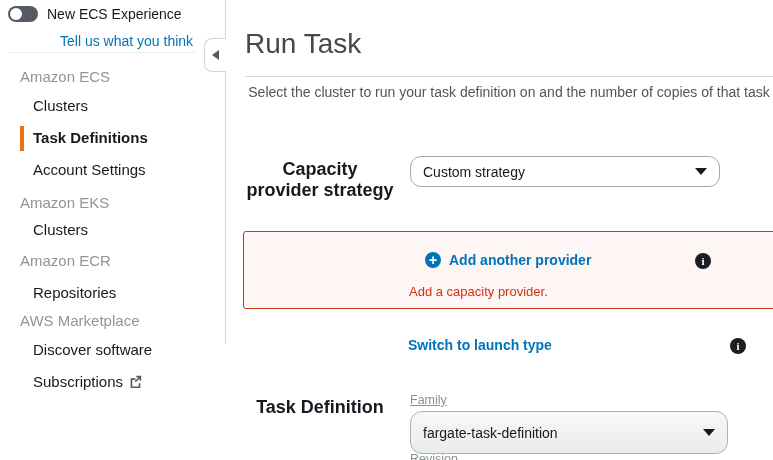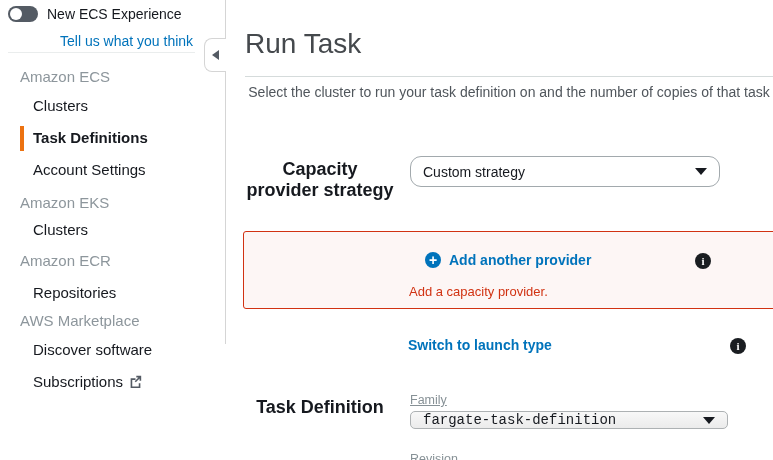--- a/index.html
+++ b/index.html
@@ -37,23 +37,23 @@
   .description { position:absolute; left:19px; top:84px; width:528px; font-size:14px;
                  color:#50565c; white-space:nowrap; overflow:hidden;text-align:center; }
   .field-label { position:absolute; left:19px; width:150px; text-align:center;
                  font-size:18px; font-weight:700; color:#16191f; line-height:21px; }
   .cap-label { top:159px; }
   .td-label  { top:397px; }
   .select { position:absolute; display:flex; align-items:center; justify-content:space-between;
             padding:0 12px; font-size:14px; color:#16191f; cursor:pointer; }
   .select-strategy { left:184px; top:156px; width:310px; height:31px; background:#fff;
                      border:1px solid #a2a9ad; border-radius:11px; }
-  .select-family { left:184px; top:411px; width:318px; height:18px;
+  .select-family { left:184px; top:411px; width:318px; height:43px;
                    background:linear-gradient(#f8f8f8,#ebebeb);
-                   border:1px solid #adb1b3; border-radius:5px;font-family:Liberation Mono, monospace; }
+                   border:1px solid #adb1b3; border-radius:12px; }
   .caret-down { width:0; height:0; border-left:6px solid transparent;
                 border-right:6px solid transparent; border-top:7px solid #16191f; }
   .error-box { position:absolute; left:17px; top:231px; width:620px; height:78px;
                background:#fdf6f5; border:1px solid #d13212; border-radius:3px; }
   .add-provider { position:absolute; left:181px; top:20px; display:flex; align-items:center;
                   gap:8px; color:#0073bb; font-size:14px; font-weight:700; cursor:pointer; }
   .plus-icon { width:16px; height:16px; border-radius:50%; background:#0073bb; color:#fff;
                font-size:14px; font-weight:700; display:flex; align-items:center;
                justify-content:center; line-height:1; padding-bottom:1px; }
   .info-icon { width:16px; height:16px; border-radius:50%; background:#1a1d21; color:#fff;

